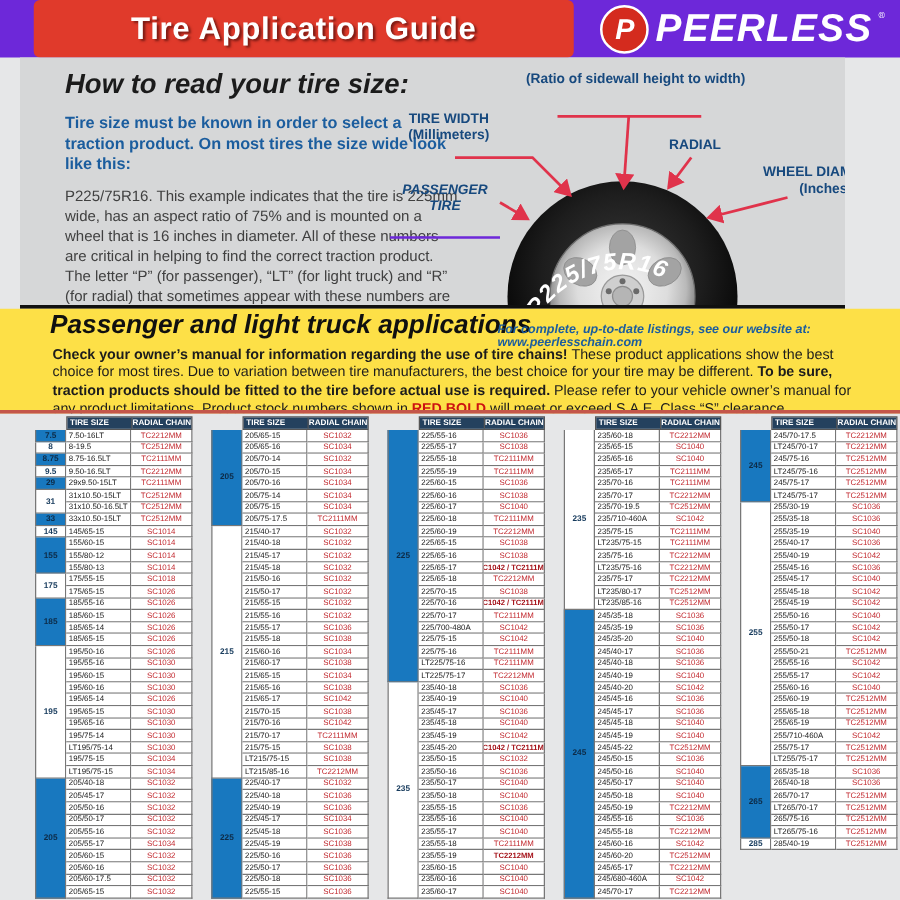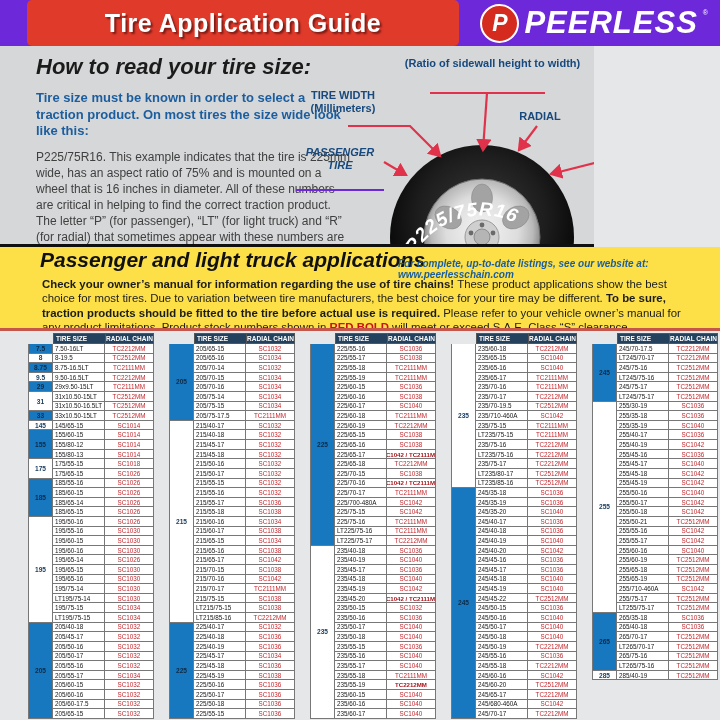--- a/index.html
+++ b/index.html
@@ -11,21 +11,21 @@
            border-radius:5px;display:flex;align-items:center;justify-content:center;}
   .hdr-title{color:#fff;font-size:25px;font-weight:bold;letter-spacing:.5px;
              text-shadow:2px 2px 2px rgba(40,0,0,.55);}
   .logo{position:absolute;right:12px;top:5px;height:36px;display:flex;align-items:center;gap:5px;}
   .logo-circle{width:35px;height:35px;border-radius:50%;background:#d42b1e;border:2px solid #fff;
                display:flex;align-items:center;justify-content:center;color:#fff;font-weight:bold;
                font-style:italic;font-size:23px;line-height:1;}
   .logo-text{color:#fff;font-weight:bold;font-style:italic;font-size:31px;letter-spacing:1px;}
   .logo-reg{color:#fff;font-size:7px;align-self:flex-start;margin-top:4px;}
   
-  .sec1{position:absolute;left:0;top:46px;width:594px;height:198px;background:#d6d7d8;
+  .sec1{position:absolute;left:16px;top:46px;width:660px;height:198px;background:#d6d7d8;
         border-bottom:3px solid #101010;overflow:hidden;}
   .howto{position:absolute;left:36px;top:8px;font-size:22px;font-style:italic;font-weight:bold;color:#1b1b1b;}
   .intro{position:absolute;left:36px;top:44px;width:305px;font-size:13px;font-weight:bold;
          color:#1b5d9e;line-height:1.28;}
   .bodytext{position:absolute;left:36px;top:84px;width:318px;font-size:12px;color:#404040;line-height:1.33;margin-top:20px;}
   .lbl{position:absolute;color:#17497e;font-weight:bold;font-size:11px;text-align:center;line-height:1.2;}
   .lbl-tirewidth{left:287px;top:43px;width:112px;}
   .lbl-aspect{left:385px;top:11px;width:215px;}
   .lbl-radial{left:505px;top:64px;width:70px;}
   .lbl-wheeldiam{left:577px;top:86px;width:135px;}

